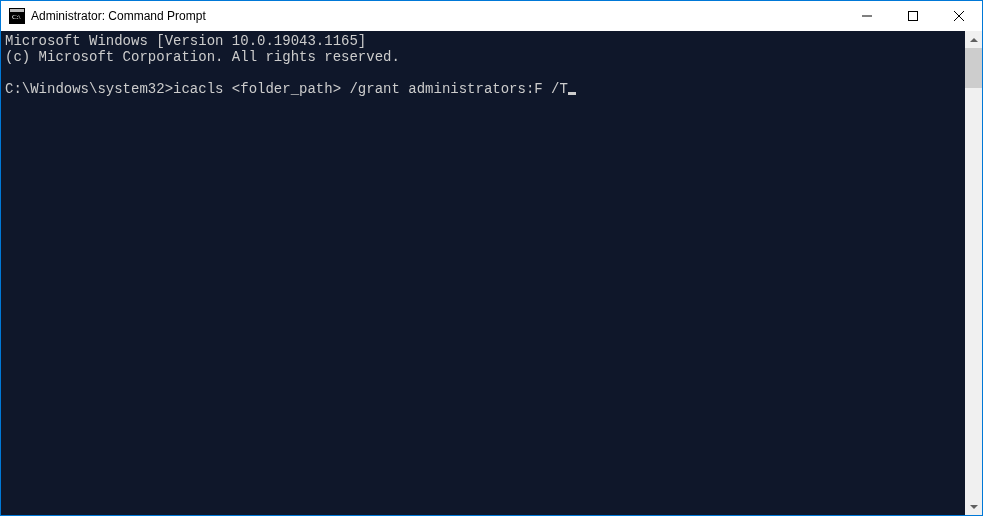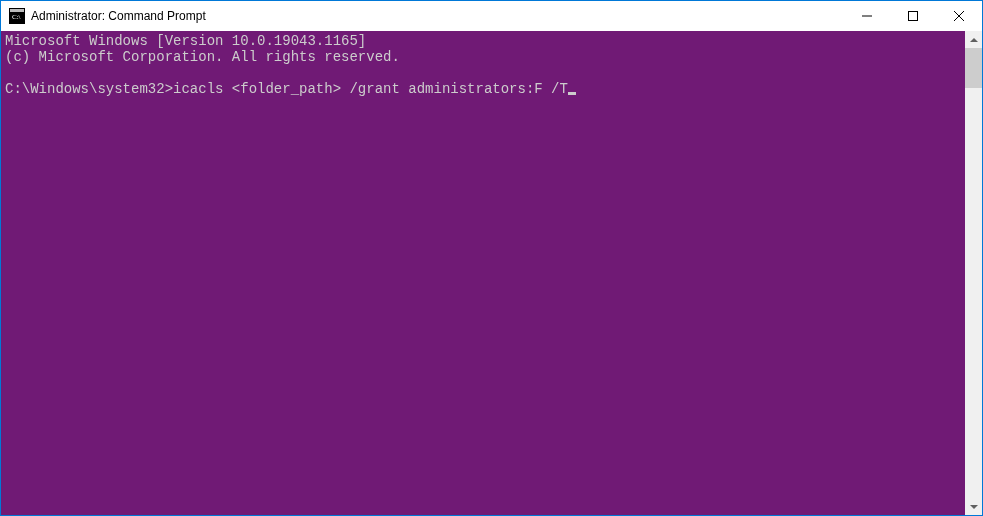--- a/index.html
+++ b/index.html
@@ -70,21 +70,21 @@
       height: 10px;
     }
     .content-area {
       flex: 1;
       display: flex;
       background: #000;
       position: relative;
     }
     .terminal {
       flex: 1;
-      background: #701a75;
+      background: #0f172a;
       color: #cccccc;
       font-family: Consolas, "Courier New", monospace;
       font-size: 14px;
       line-height: 16px;
       padding: 2px 4px;
       white-space: pre;
       overflow: hidden;
     }
     .terminal-line {
       white-space: pre;

